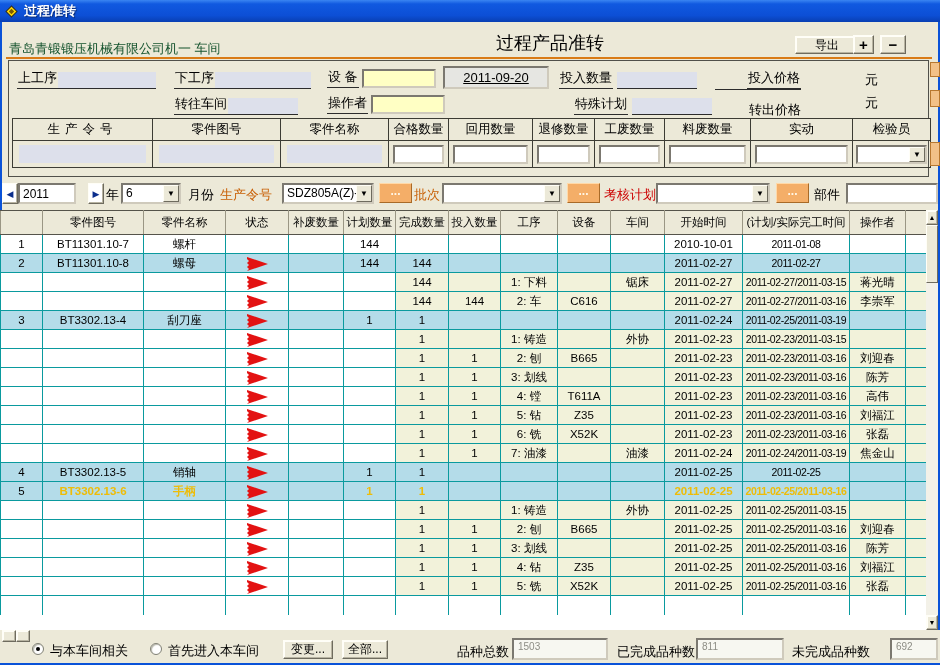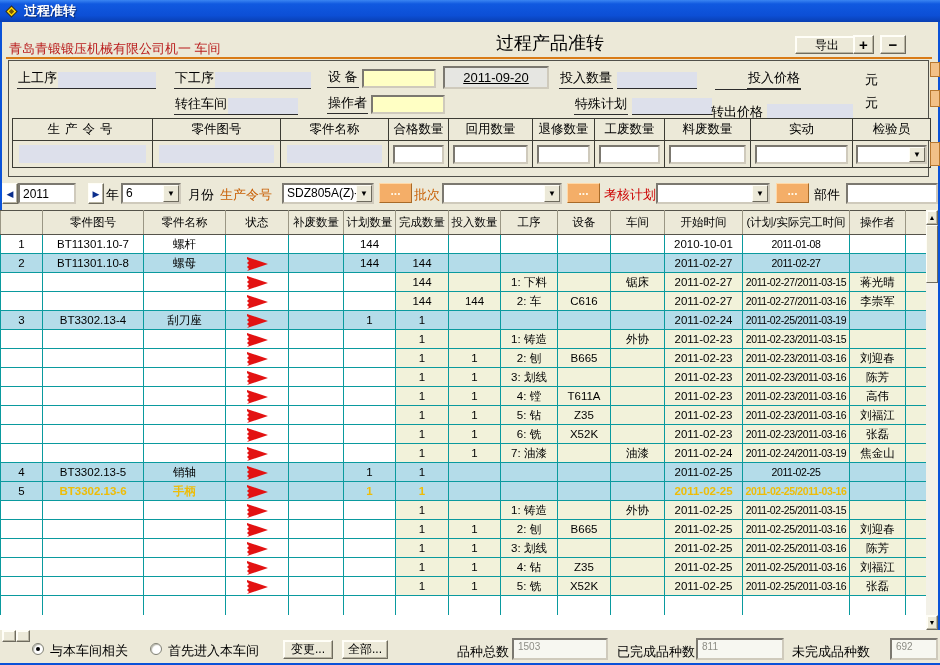--- a/index.html
+++ b/index.html
@@ -5,21 +5,21 @@
   html,body{margin:0;padding:0;background:#d4d0c8;}
   *{box-sizing:border-box;font-family:"Liberation Sans","DejaVu Sans",sans-serif;}
   .window{position:relative;width:940px;height:665px;background:#ece9d8;overflow:hidden;
     box-shadow:inset 2px 0 #0a52d8, inset -2px 0 #0a52d8, inset 0 -2px #0a52d8;}
   
   .titlebar{position:absolute;top:0;left:0;width:940px;height:22px;
     background:linear-gradient(180deg,#3a85f2 0%,#1059e0 18%,#0c4fd6 70%,#093fb2 100%);
     display:flex;align-items:center;padding-left:4px;gap:5px;}
   .titlebar .ttl{color:#fff;font-weight:bold;font-size:13px;text-shadow:1px 1px 1px #0a2a70;}
   
-  .company{position:absolute;left:9px;top:40px;font-size:13px;color:#b91c1c;}
+  .company{position:absolute;left:9px;top:40px;font-size:13px;color:#14532d;}
   .bigtitle{position:absolute;left:390px;top:31px;width:320px;text-align:center;font-size:18px;color:#000;}
   .btn{background:#ece9d8;border:1px solid #6e6b5e;border-top-color:#fffef6;border-left-color:#fffef6;
     box-shadow:inset -1px -1px 0 #b8b4a2, inset 1px 1px 0 #fffef8;font-size:12px;text-align:center;cursor:default;
     display:flex;align-items:center;justify-content:center;}
   .export-btn{position:absolute;left:795px;top:36px;width:64px;height:18px;}
   .plus-btn{position:absolute;left:853px;top:35px;width:21px;height:19px;font-weight:bold;font-size:15px;}
   .minus-btn{position:absolute;left:880px;top:35px;width:26px;height:19px;font-weight:bold;font-size:15px;}
   .orange-rule{position:absolute;left:6px;top:57px;width:926px;height:2px;background:#d97b16;}
   
   .panel{position:absolute;left:8px;top:60px;width:921px;height:117px;border:1px solid #50504a;}
@@ -140,21 +140,21 @@
       <span class="flatf" style="width:70px;"></span>
     </div>
     <div class="fr" style="left:318px;top:33px;">
       <span class="lblu">操作者</span>
       <span class="yellowf" style="width:74px;margin-left:3px;"></span>
     </div>
     <div class="fr" style="left:550px;top:34px;margin-left:15px;">
       <span class="lblu">特殊计划</span>
       <span class="flatf" style="width:80px;margin-left:4px;"></span>
     </div>
-    <div class="fr" style="left:702px;top:40px;">
+    <div class="fr" style="left:702px;top:40px;flex-direction:column;">
       <span class="lbl">转出价格</span>
       <span class="flatf" style="width:86px;margin-left:4px;"></span>
     </div>
     <span class="yuan" style="top:33px;">元</span>
 
     <table class="entry-table">
       <colgroup>
         <col style="width:140px">
           <col style="width:128px">
           <col style="width:108px">

